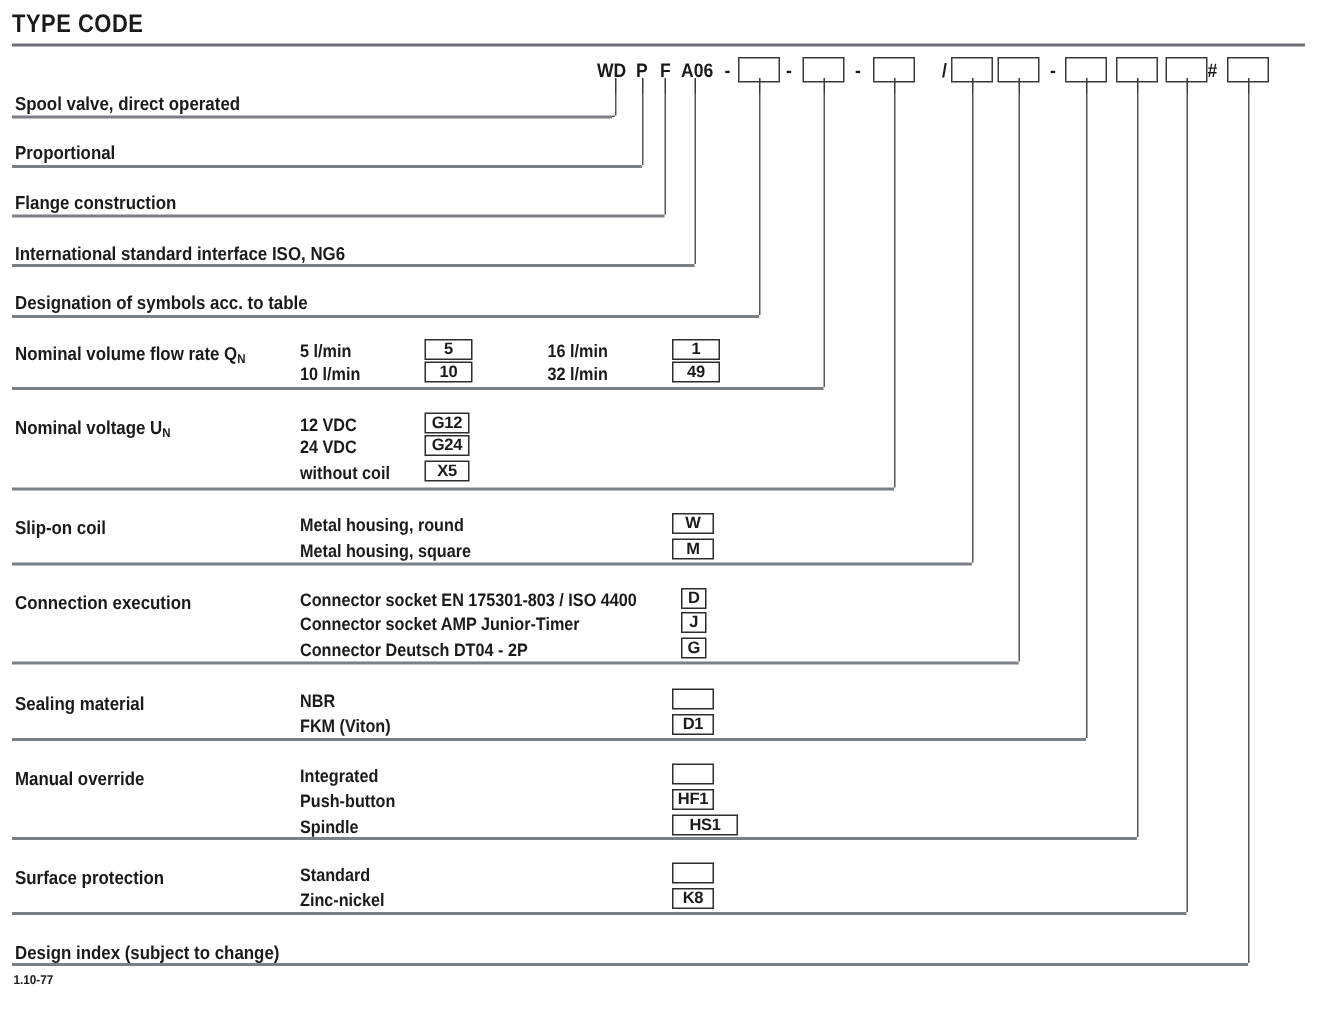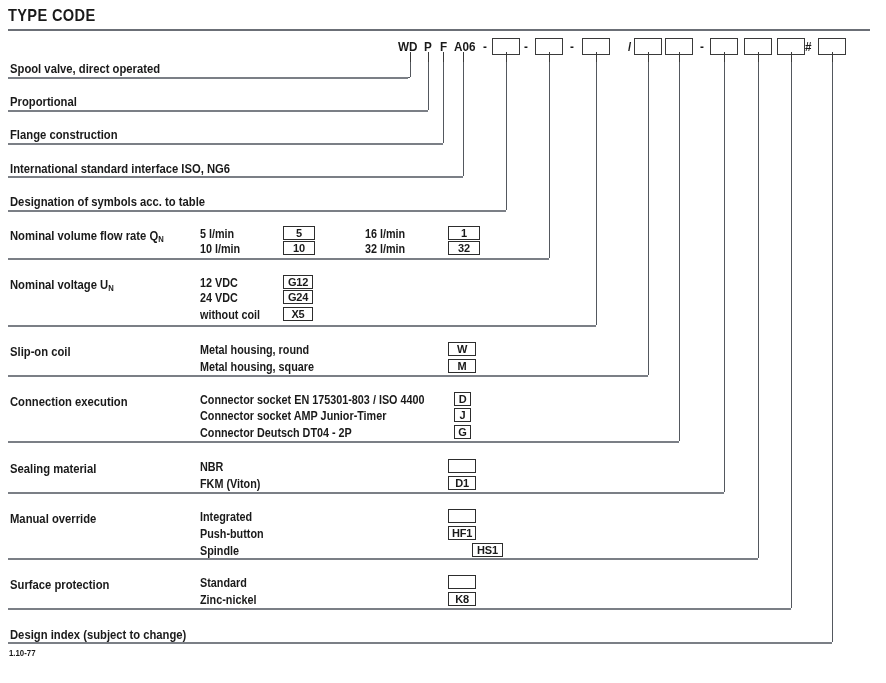--- a/index.html
+++ b/index.html
@@ -126,21 +126,21 @@
       <div class="lead-v" style="left: 506px; top: 62px; height: 148px;"></div>
       <div class="lead-h" style="left: 506px; top: 210px; width: 0px;"></div>
       <div class="row-label" style="top: 229px;"><span>Nominal volume flow rate Q</span><span class="sub">N</span></div>
       <div class="opt-text" style="left: 200px; top: 227px;">5 l/min</div>
       <div class="opt-box" style="left: 283px; top: 226px; width: 32px;">5</div>
       <div class="opt-text" style="left: 200px; top: 242px;">10 l/min</div>
       <div class="opt-box" style="left: 283px; top: 241px; width: 32px;">10</div>
       <div class="opt-text" style="left: 365px; top: 227px;">16 l/min</div>
       <div class="opt-box" style="left: 448px; top: 226px; width: 32px;">1</div>
       <div class="opt-text" style="left: 365px; top: 242px;">32 l/min</div>
-      <div class="opt-box" style="left: 448px; top: 241px; width: 32px;">32</div>
+      <div class="opt-box" style="left: 448px; top: 241px; width: 32px;">49</div>
       <div class="divider" style="top: 258px; width: 541px;"></div>
       <div class="lead-v" style="left: 549px; top: 62px; height: 196px;"></div>
       <div class="lead-h" style="left: 549px; top: 258px; width: 0px;"></div>
       <div class="row-label" style="top: 278px;"><span>Nominal voltage U</span><span class="sub">N</span></div>
       <div class="opt-text" style="left: 200px; top: 276px;">12 VDC</div>
       <div class="opt-box" style="left: 283px; top: 275px; width: 30px;">G12</div>
       <div class="opt-text" style="left: 200px; top: 291px;">24 VDC</div>
       <div class="opt-box" style="left: 283px; top: 290px; width: 30px;">G24</div>
       <div class="opt-text" style="left: 200px; top: 308px;">without coil</div>
       <div class="opt-box" style="left: 283px; top: 307px; width: 30px;">X5</div>
@@ -172,21 +172,21 @@
       <div class="opt-box" style="left: 448px; top: 476px; width: 28px;">D1</div>
       <div class="divider" style="top: 492px; width: 716px;"></div>
       <div class="lead-v" style="left: 724px; top: 62px; height: 430px;"></div>
       <div class="lead-h" style="left: 724px; top: 492px; width: 0px;"></div>
       <div class="row-label" style="top: 512px;"><span>Manual override</span></div>
       <div class="opt-text" style="left: 200px; top: 510px;">Integrated</div>
       <div class="opt-box" style="left: 448px; top: 509px; width: 28px;"></div>
       <div class="opt-text" style="left: 200px; top: 527px;">Push-button</div>
       <div class="opt-box" style="left: 448px; top: 526px; width: 28px;">HF1</div>
       <div class="opt-text" style="left: 200px; top: 544px;">Spindle</div>
-      <div class="opt-box" style="left: 448px; top: 543px; width: 31px; margin-left: 24px;">HS1</div>
+      <div class="opt-box" style="left: 448px; top: 543px; width: 44px;">HS1</div>
       <div class="divider" style="top: 558px; width: 750px;"></div>
       <div class="lead-v" style="left: 758px; top: 62px; height: 496px;"></div>
       <div class="lead-h" style="left: 758px; top: 558px; width: 0px;"></div>
       <div class="row-label" style="top: 578px;"><span>Surface protection</span></div>
       <div class="opt-text" style="left: 200px; top: 576px;">Standard</div>
       <div class="opt-box" style="left: 448px; top: 575px; width: 28px;"></div>
       <div class="opt-text" style="left: 200px; top: 593px;">Zinc-nickel</div>
       <div class="opt-box" style="left: 448px; top: 592px; width: 28px;">K8</div>
       <div class="divider" style="top: 608px; width: 783px;"></div>
       <div class="lead-v" style="left: 791px; top: 62px; height: 546px;"></div>

